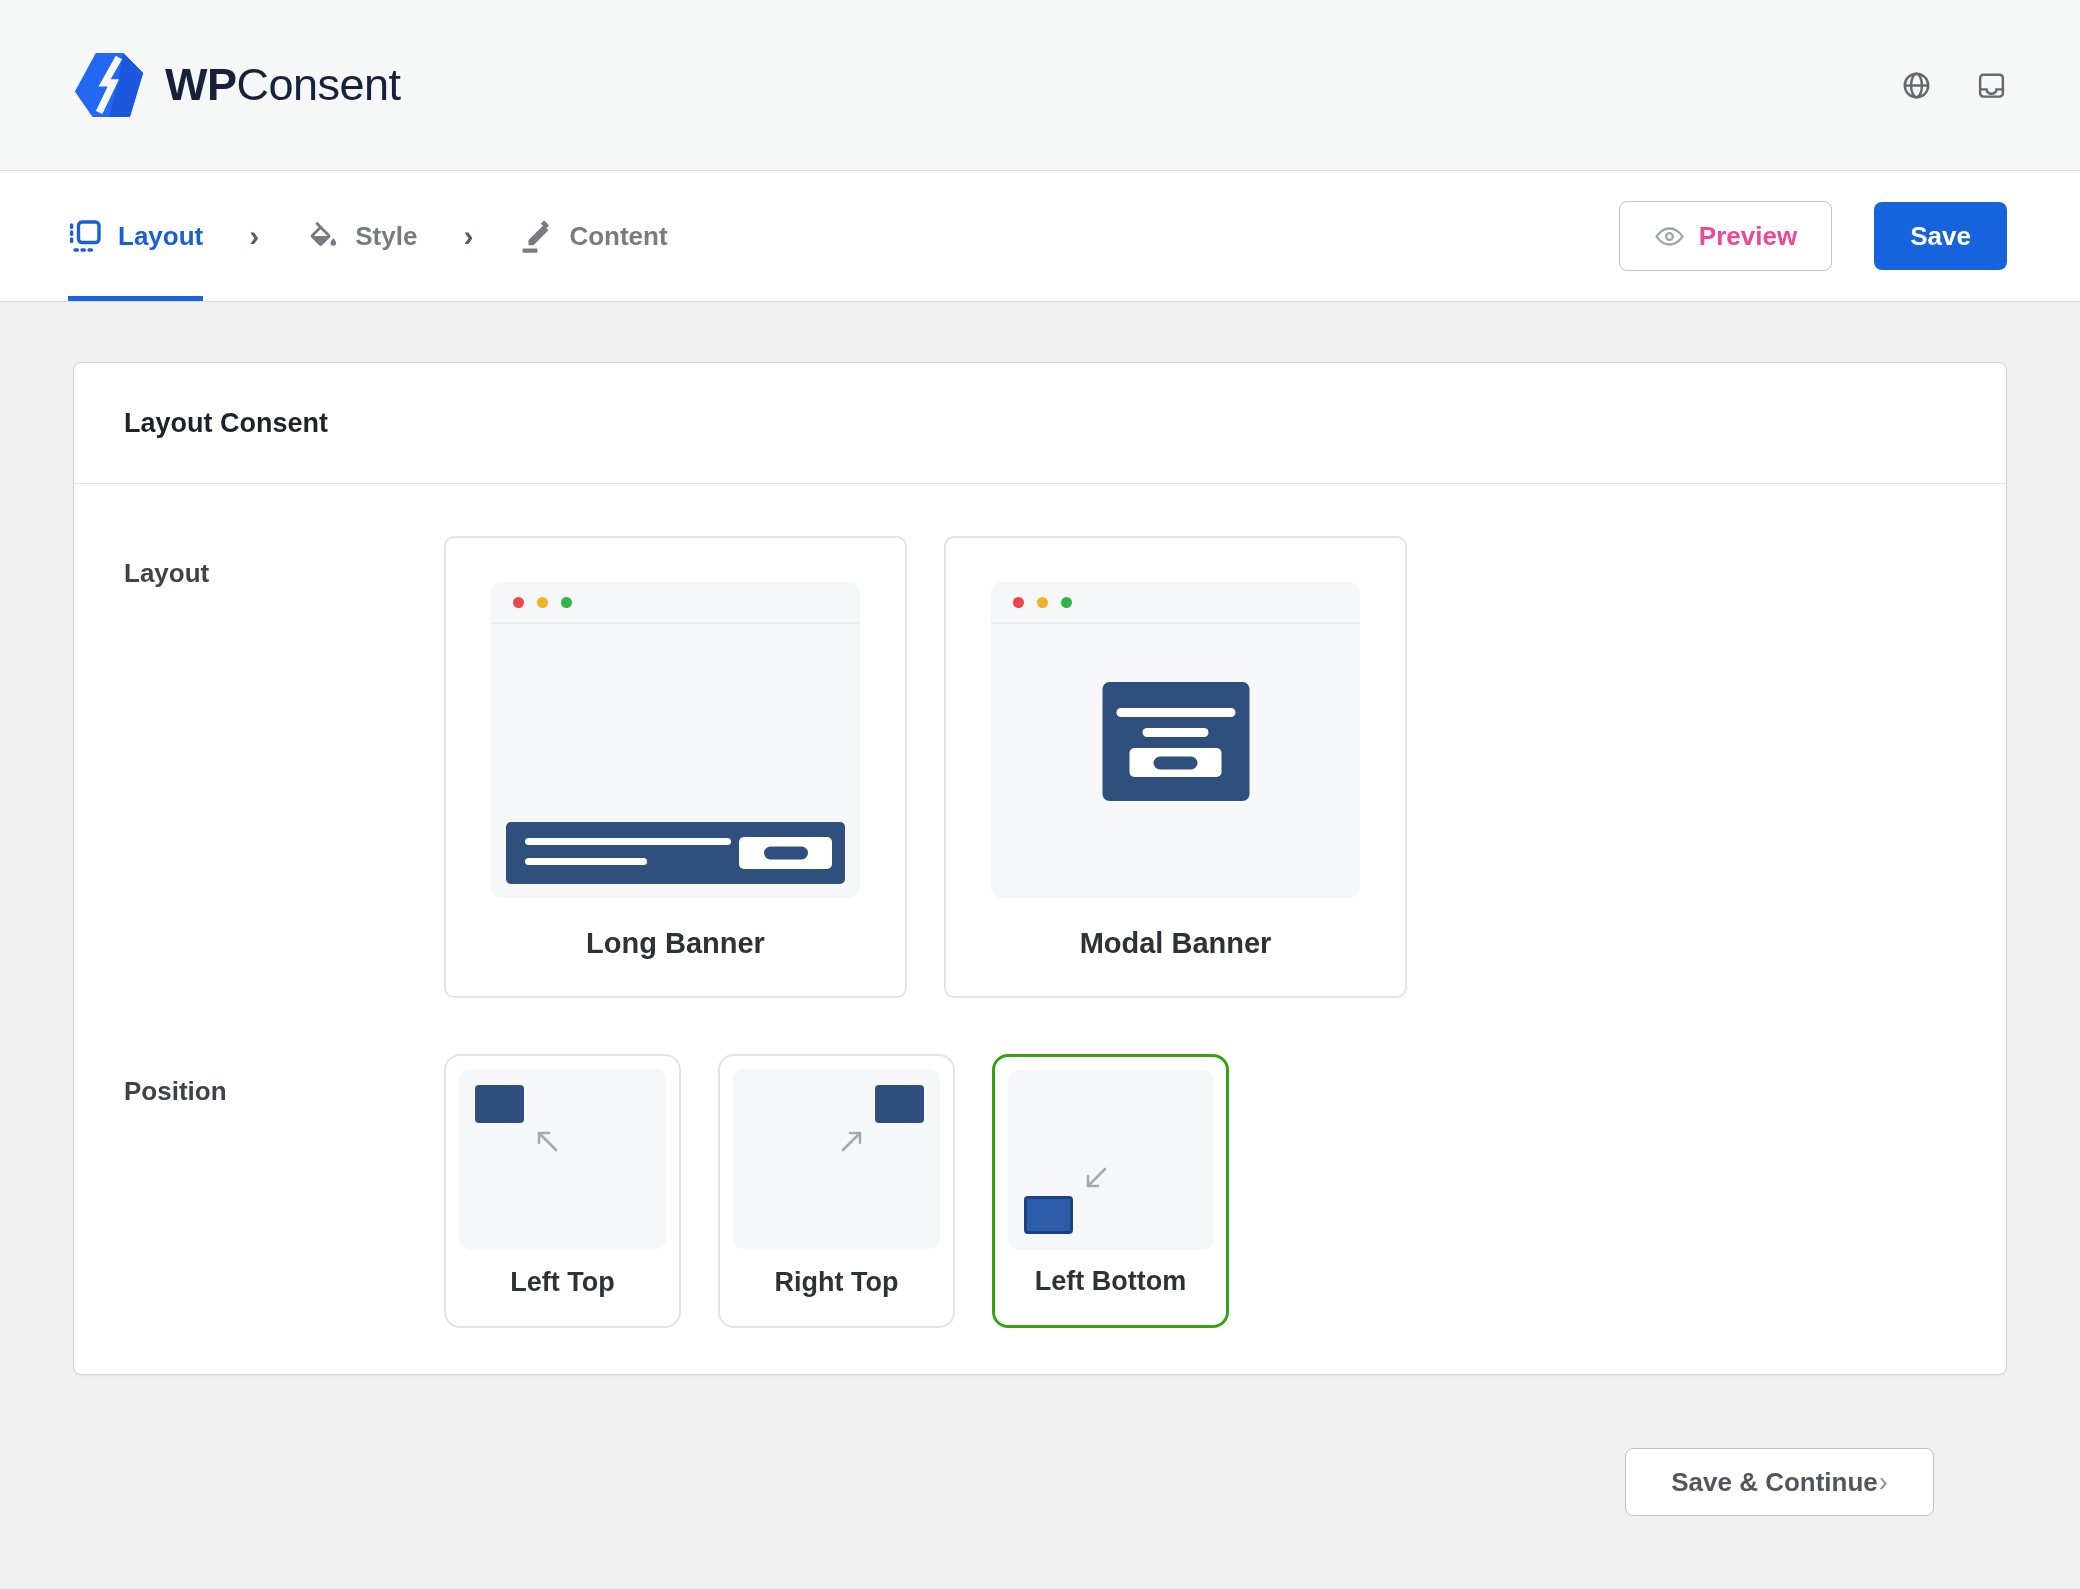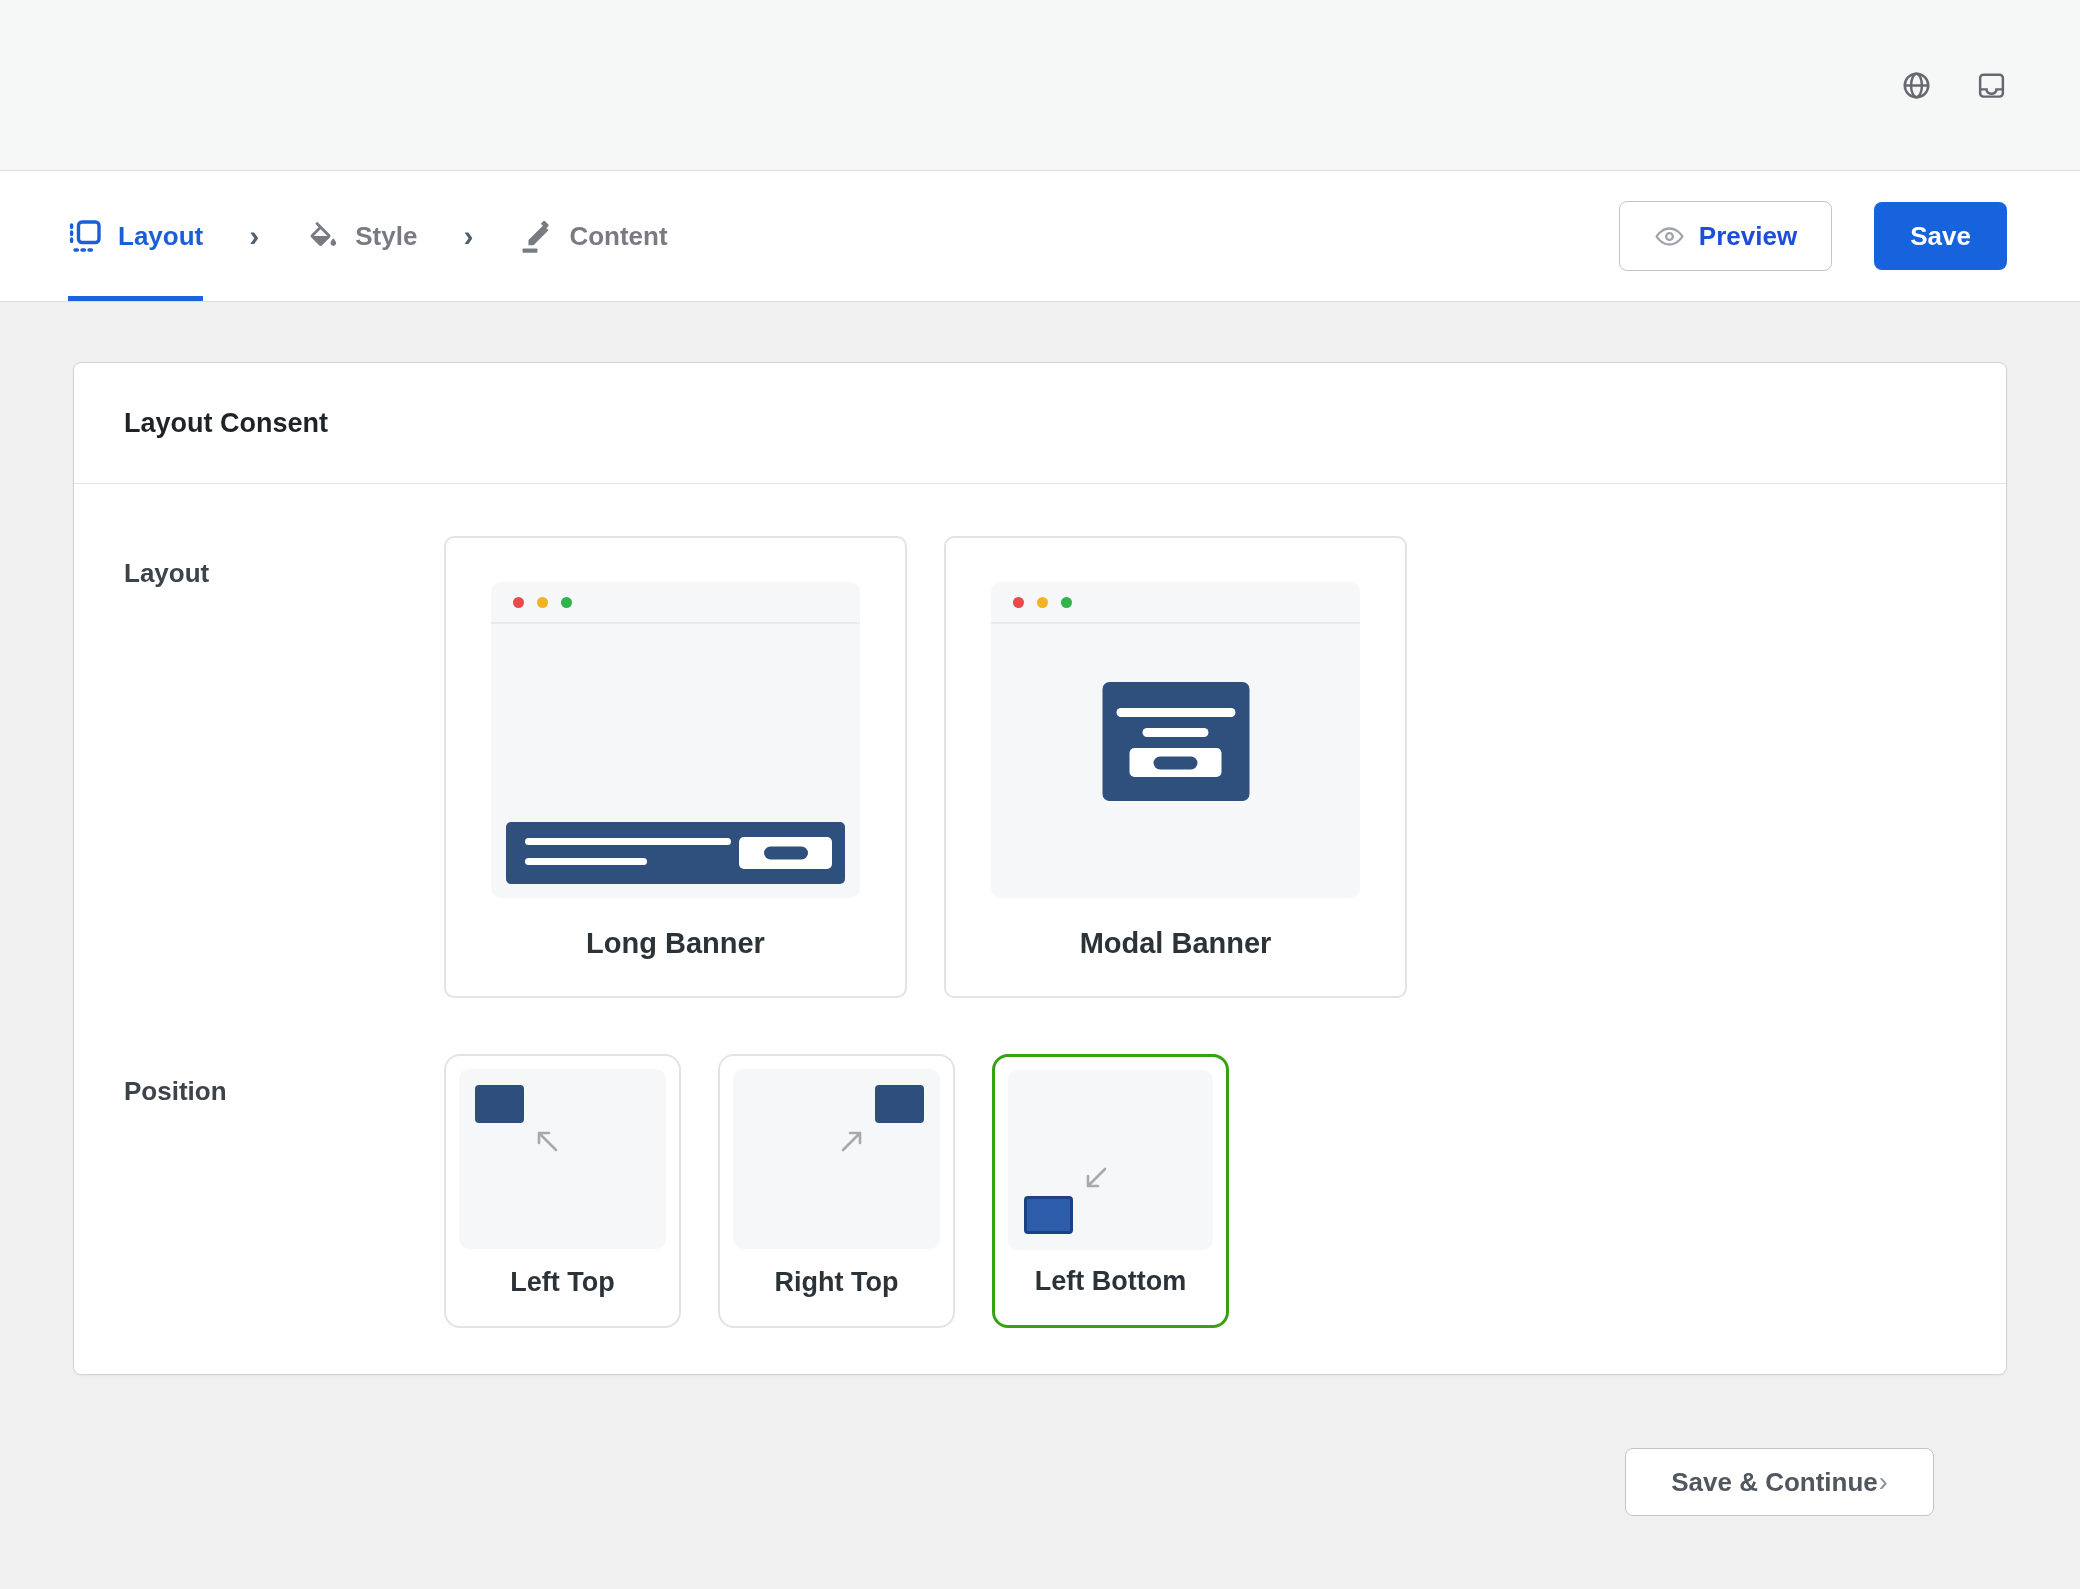--- a/index.html
+++ b/index.html
@@ -40,21 +40,21 @@
     background:#1d63e0;
   }
   .sep {
     display:flex; align-items:center; margin:0 46px;
     font-size:30px; font-weight:600; color:#52606f;
   }
   .nav-actions { margin-left:auto; display:flex; align-items:center; gap:42px; }
   .preview-btn {
     width:213px; height:70px; background:#fff; border:1px solid #c3c4c7; border-radius:8px;
     display:flex; align-items:center; justify-content:center; gap:14px;
-    font-size:26px; font-weight:700; color:#1d4ed8; cursor:pointer;
+    font-size:26px; font-weight:700; color:#ec4899; cursor:pointer;
     font-family:inherit;
   }
   .preview-btn svg { width:31px; height:31px; color:#a0a5ab; }
   .save-btn {
     width:133px; height:68px; background:#1663dd; border:none; border-radius:8px;
     color:#fff; font-size:26px; font-weight:700; cursor:pointer; font-family:inherit;
   }
 
   
   .content { padding:60px 73px 0; }
@@ -166,20 +166,28 @@
     font-size:26px; font-weight:700; color:#50575e; cursor:pointer; font-family:inherit;
   }
   .save-continue .chev { color:#8b9096; font-size:27px; font-weight:400; }
 </style>
 </head>
 <body>
 
 <div class="page">
 
   <header class="header">
+    <div class="logo">
+      <svg class="logo-mark" viewBox="0 0 64 60" aria-hidden="true">
+        <path d="M20 1 L45 1 L63 19 L51 59 L17 59 L1 36 Z" fill="#2268f2"></path>
+        <path d="M45 1 L63 19 L51 59 L32 59 L40 28 Z" fill="#1c58de"></path>
+        <path d="M41 5 L28 28 L36 28 L23 55" stroke="#f6f7f7" stroke-width="6.5" fill="none"></path>
+      </svg>
+      <div class="logo-text"><span class="bold">WP</span><span>Consent</span></div>
+    </div>
     <div class="header-icons">
       <svg class="hicon" viewBox="0 0 24 24" fill="none" stroke="currentColor" stroke-width="1.9" aria-hidden="true">
         <circle cx="12" cy="12" r="9.1"></circle>
         <ellipse cx="12" cy="12" rx="4.2" ry="9.1"></ellipse>
         <line x1="2.9" y1="12" x2="21.1" y2="12"></line>
       </svg>
       <svg class="hicon" viewBox="0 0 24 24" fill="none" stroke="currentColor" stroke-width="1.9" aria-hidden="true">
         <rect x="3.2" y="3.6" width="17.6" height="17" rx="2.6"></rect>
         <path d="M3.2 15 h5 a3.8 3.4 0 0 0 7.6 0 h5"></path>
       </svg>

